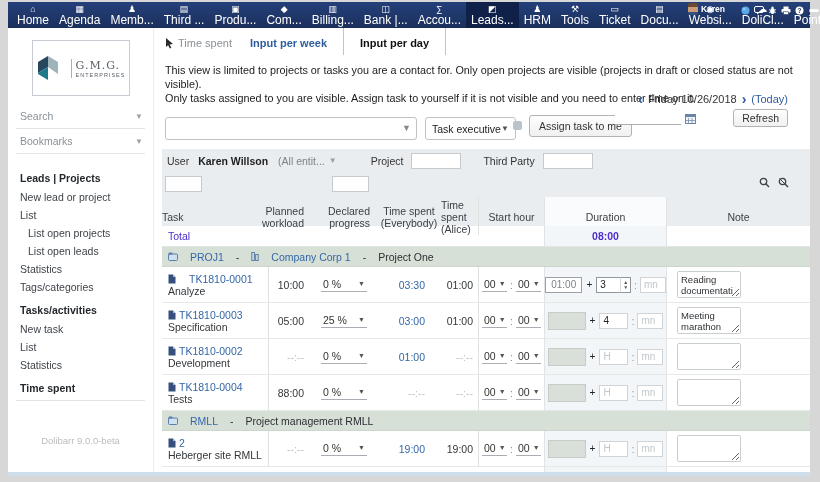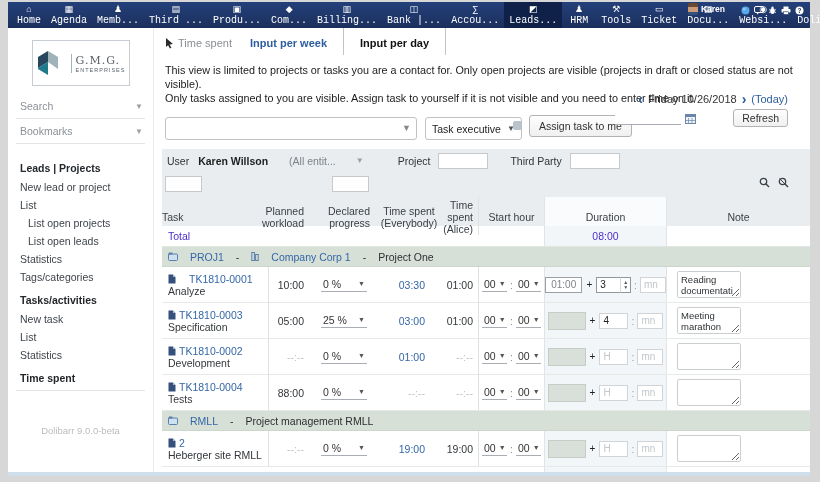--- a/index.html
+++ b/index.html
@@ -13,33 +13,33 @@
   .app { position:absolute; left:8px; top:2px; width:802px; height:474px; background:#fff; }
 
   
   .menubar { position:absolute; left:0; top:0; right:0; height:26px;
     background:linear-gradient(#24407a,#1b2f5c); display:flex; align-items:stretch; z-index:5;}
   .mitems { display:flex; align-items:stretch; padding-left:4px; }
   .mitem { display:flex; flex-direction:column; align-items:center; justify-content:flex-start;
     padding:2px 5px 1px; cursor:pointer; min-width:34px; }
   .mitem.active { background:#0f2148; }
   .micon { color:#fff; font-size:9px; line-height:10px; height:10px; }
-  .mlabel { color:#fff; font-size:10px; line-height:9px; margin-top:2px; white-space:nowrap;font-family:Liberation Mono, monospace; }
+  .mlabel { color:#fff; font-size:12px; line-height:9px; margin-top:2px; white-space:nowrap; }
   .muser { position:absolute; right:6px; top:1px; display:flex; flex-direction:row; align-items:flex-end;gap:16px; }
   .urow { display:flex; align-items:center; gap:3px; }
   .avatar { width:10px; height:12px; border-radius:2px;
     background:linear-gradient(#6b4a33 0 35%, #c99b77 35% 75%, #35507c 75%); }
   .uname { color:#fff; font-size:8.5px; font-weight:bold; }
   .qicons { display:flex; gap:4px; margin-top:2px; align-items:center; }
   .qicons span { display:inline-flex; cursor:pointer; }
 
   
   .sidebar { position:absolute; left:0; top:26px; width:146px; bottom:4px; background:#fff;
     border-right:1px solid #ececec; }
-  .logobox { width:98px; height:46px; margin:12px auto 10px; border:1px solid #c6ccd2; background:#fff;
+  .logobox { width:98px; height:56px; margin:12px auto 10px; border:1px solid #c6ccd2; background:#fff;
     display:flex; align-items:center; justify-content:center; gap:9px; }
   .logotxt { border-left:1px solid #9fb3bb; padding-left:4px; }
   .logo-main { font-family:"DejaVu Serif", serif; font-size:11px; color:#5a6168; letter-spacing:1px; }
   .logo-sub { font-size:5.5px; color:#5a6168; letter-spacing:1px; }
   .sselect { display:flex; justify-content:space-between; align-items:center; padding:4px 10px 4px 12px;
     color:#8a9096; font-size:10.5px; cursor:pointer; }
   .sselect .caret { color:#9aa0a6; font-size:8px; }
   .sdiv { border-bottom:1px solid #e4e4e4; margin:2px 8px; }
   .snav { padding:8px 0 0 0; }
   .ssec { font-size:10.5px; font-weight:bold; color:#24282c; padding:8px 12px 4px; }
@@ -56,21 +56,21 @@
   .tabactive { border-top:3px solid #2c4a7c; border-left:1px solid #c3c3c3; border-right:1px solid #c3c3c3;
     background:#fff; font-size:11px; font-weight:bold; color:#111; padding:20px 16px 6px; cursor:pointer; }
 
   .notice { padding:8px 10px 2px; font-size:10.8px; color:#1b1b1b; line-height:14px; }
 
   .assignbar { position:relative; margin:8px 10px 4px; height:30px; }
   .combo { position:absolute; left:0; top:2px; width:252px; height:23px; border:1px solid #c2c2c2;
     border-radius:3px; background:#fff; cursor:pointer; }
   .combo .caret { position:absolute; right:5px; top:5px; color:#888; font-size:9px; }
   .miniselect { position:absolute; left:260px; top:2px; height:23px; border:1px solid #c2c2c2; border-radius:3px;
-    background:#fff; display:flex; align-items:center; gap:6px; padding:0 6px; font-size:10.5px; color:#222; cursor:pointer; }
+    background:#fff; display:flex; align-items:center; padding:0 6px; font-size:10.5px; color:#222; cursor:pointer; }
   .miniselect .caret { color:#555; font-size:8px; }
   .typepicto { position:absolute; left:348px; top:6px; width:9px; height:9px; background:#b9c3cc; border-radius:2px; }
   .btn { border:1px solid #b3b3b3; border-radius:3px; background:linear-gradient(#fefefe,#f0f0f0);
     font-size:10.5px; color:#333; padding:4px 9px; cursor:pointer; font-family:"Liberation Sans",sans-serif; }
   .assignbtn { position:absolute; left:364px; top:0; }
 
   .datenav { position:absolute; right:12px; top:-22px; text-align:right; }
   .dn1 { font-size:11px; color:#333; display:flex; align-items:center; gap:5px; justify-content:flex-end; }
   .chev { color:#2d5d9f; font-weight:bold; font-size:14px; line-height:11px; cursor:pointer; }
   .todaylink { color:#2d5d9f; cursor:pointer; }
@@ -83,42 +83,42 @@
   .sheet { margin:2px 2px 0 7px; width:648px; font-size:10.5px; }
   .tbl-row { display:grid; grid-template-columns:107px 42px 66px 64px 38px 65px 123px 143px; align-items:center; }
   .cell { height:100%; display:flex; align-items:center; }
   .frowA { background:#e9edf0; height:23px; display:flex; align-items:center; padding-left:5px; }
   .frowB { background:#e9edf0; height:25px; position:relative; }
   .frowB input { position:absolute; top:4px; height:16px; border:1px solid #c6cacd; background:#fff; width:37px; font-size:10px; }
   .ficons { position:absolute; right:20px; top:5px; display:flex; gap:8px; }
   .ficons span { cursor:pointer; display:inline-flex; }
   .lbl { color:#333; }
   .uval { font-weight:bold; color:#1d1d1d; margin-left:9px; }
-  .uent { color:#7d838a; margin-left:21px; display:inline-flex; align-items:center; gap:20px; cursor:pointer; }
+  .uent { color:#7d838a; margin-left:10px; display:inline-flex; align-items:center; gap:4px; cursor:pointer; }
   .uent .caret { font-size:8px; color:#9aa0a6; }
   .finput { width:50px; height:16px; border:1px solid #c6cacd; background:#fff; font-size:10px; }
 
   .hrow { background:#e9edf0; height:29px; color:#3a3f44; }
   .hrow .cell { line-height:12px; padding-top:2px; }
   .h-task { padding-left:0; }
   .h-right { justify-content:flex-end; text-align:right; padding-right:7px; }
   .h-center { justify-content:center; text-align:center; }
   .c-task { padding-left:6px; border-right:1px solid #dfe3e0; }
   .c-alice { border-right:1px solid #dfe3e0; justify-content:flex-end; padding-right:5px; }
   .c-planned { justify-content:flex-end; padding-right:7px; }
   .c-progress { justify-content:center; }
   .c-ever { justify-content:flex-end; padding-right:16px; }
   .c-start { justify-content:center; }
   .c-dur { justify-content:center; background:#f3f6f8; border-left:1px solid #e0e4e7; border-right:1px solid #e0e4e7; }
   .hrow .c-dur { background:#fafbfc; }
   .c-note { padding-left:10px; }
 
   .totrow { height:21px; border-bottom:1px solid #e3e7e3; }
   .totlabel { color:#4c2fca; padding-left:6px;text-align:center; }
-  .totval { color:#4c2fca; font-weight:normal;text-align:right; }
+  .totval { color:#4c2fca; font-weight:bold;text-align:right; }
 
   .prow { background:#d7e0d7; height:20px; border-bottom:1px solid #cdd6cd; }
   .pcell { grid-column:1 / -1; display:flex; align-items:center; gap:12px; padding-left:6px; height:100%; }
   .plink { color:#3467a7; cursor:pointer; }
   .ptitle { color:#2c2f33; }
 
   .trow { border-bottom:1px solid #e6eae6; }
   .trow .cell { padding-top:4px; padding-bottom:4px; }
   .tlink { color:#3467a7; cursor:pointer; }
   .tname { color:#33373b; }
@@ -398,21 +398,21 @@
               </svg>
           </span>
         </span>
       </div>
 
       <div class="tbl-row hrow">
         <div class="cell h-task">Task</div>
         <div class="cell h-right">Planned workload</div>
         <div class="cell h-right">Declared progress</div>
         <div class="cell h-center">Time spent (Everybody)</div>
-        <div class="cell h-right c-alice" style="text-align:right">Time spent (Alice)</div>
+        <div class="cell h-right c-alice" style="text-align:left">Time spent (Alice)</div>
         <div class="cell h-center">Start hour</div>
         <div class="cell h-center c-dur">Duration</div>
         <div class="cell h-center">Note</div>
       </div>
 
       <div class="trows">
           <div class="tbl-row totrow">
             <div class="cell totlabel">Total</div>
             <div class="cell"></div>
             <div class="cell"></div>

